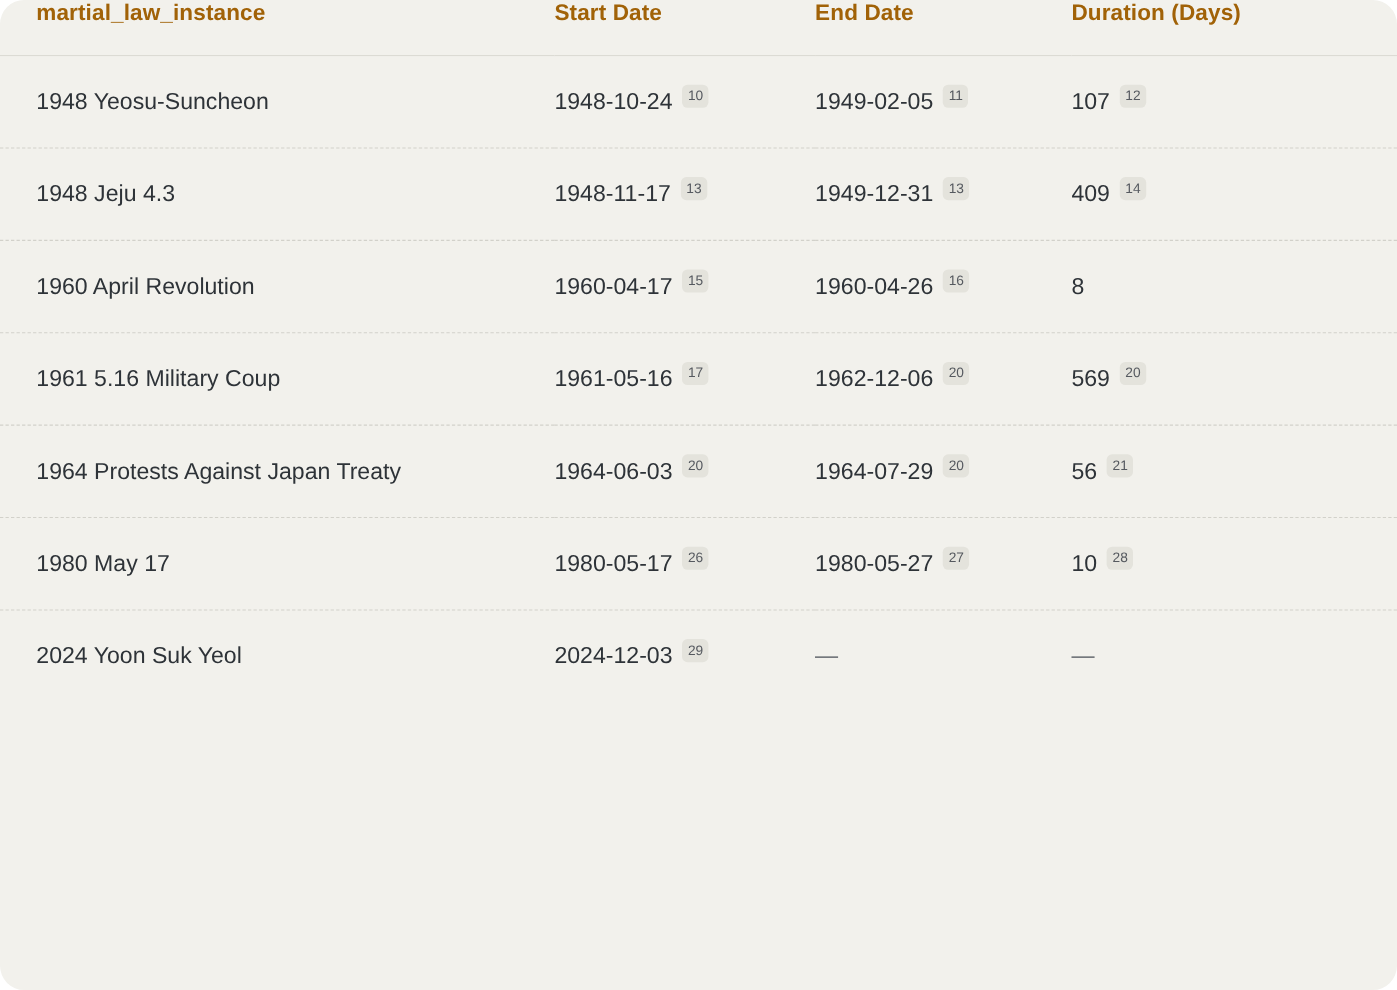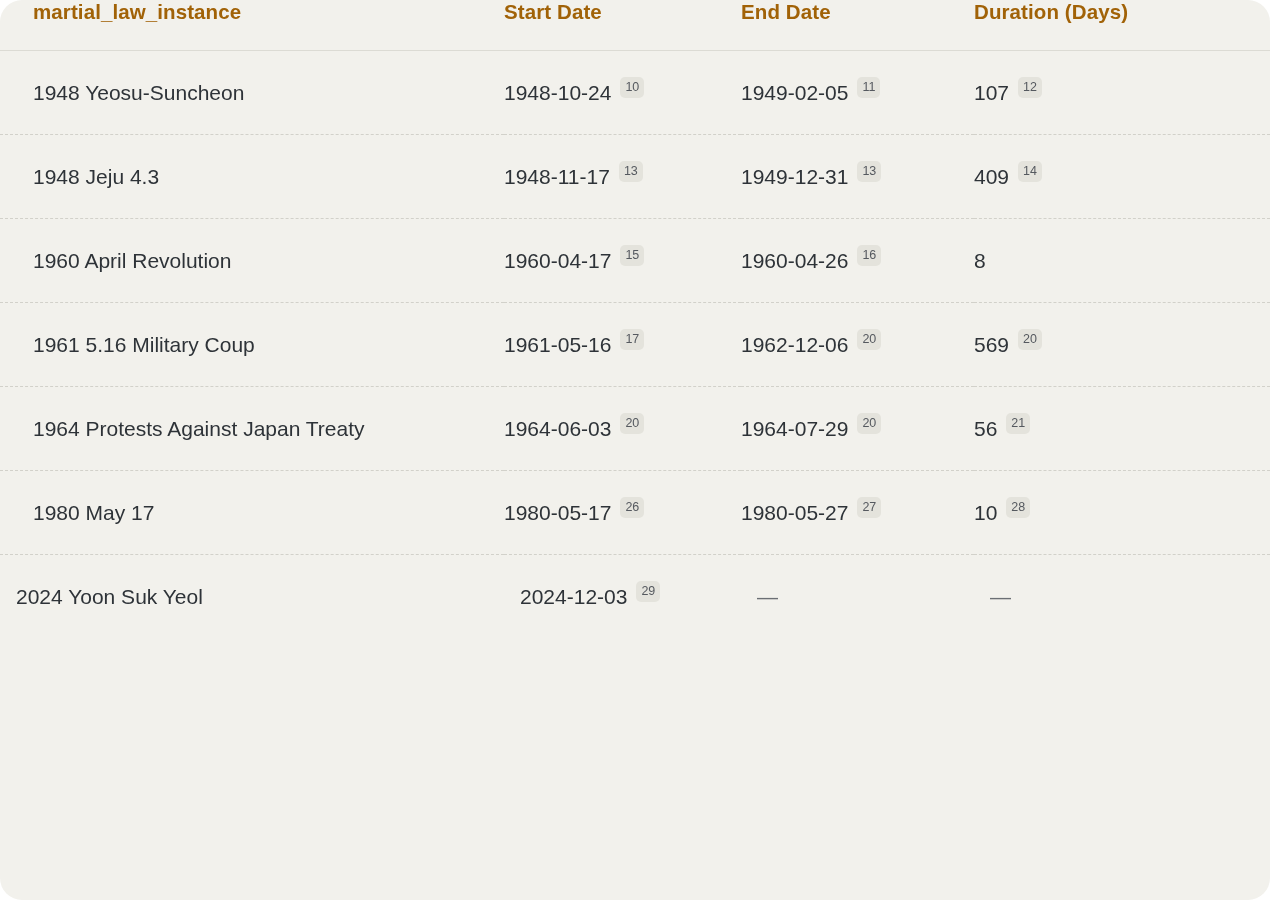--- a/index.html
+++ b/index.html
@@ -54,21 +54,20 @@
     color: #2e3338;
     padding: 0;
     height: 83px;
     vertical-align: middle;
     border-bottom: 1px dashed #d2d1ca;
     white-space: nowrap;
     margin-left: 42px;
   }
   tbody tr:last-child td {
     border-bottom: none;
-    padding-left: 16px;
   }
   tbody td.first {
     padding-left: 33px;
   }
   .cellwrap {
     display: flex;
     align-items: center;
     gap: 9px;
   }
   .val {

